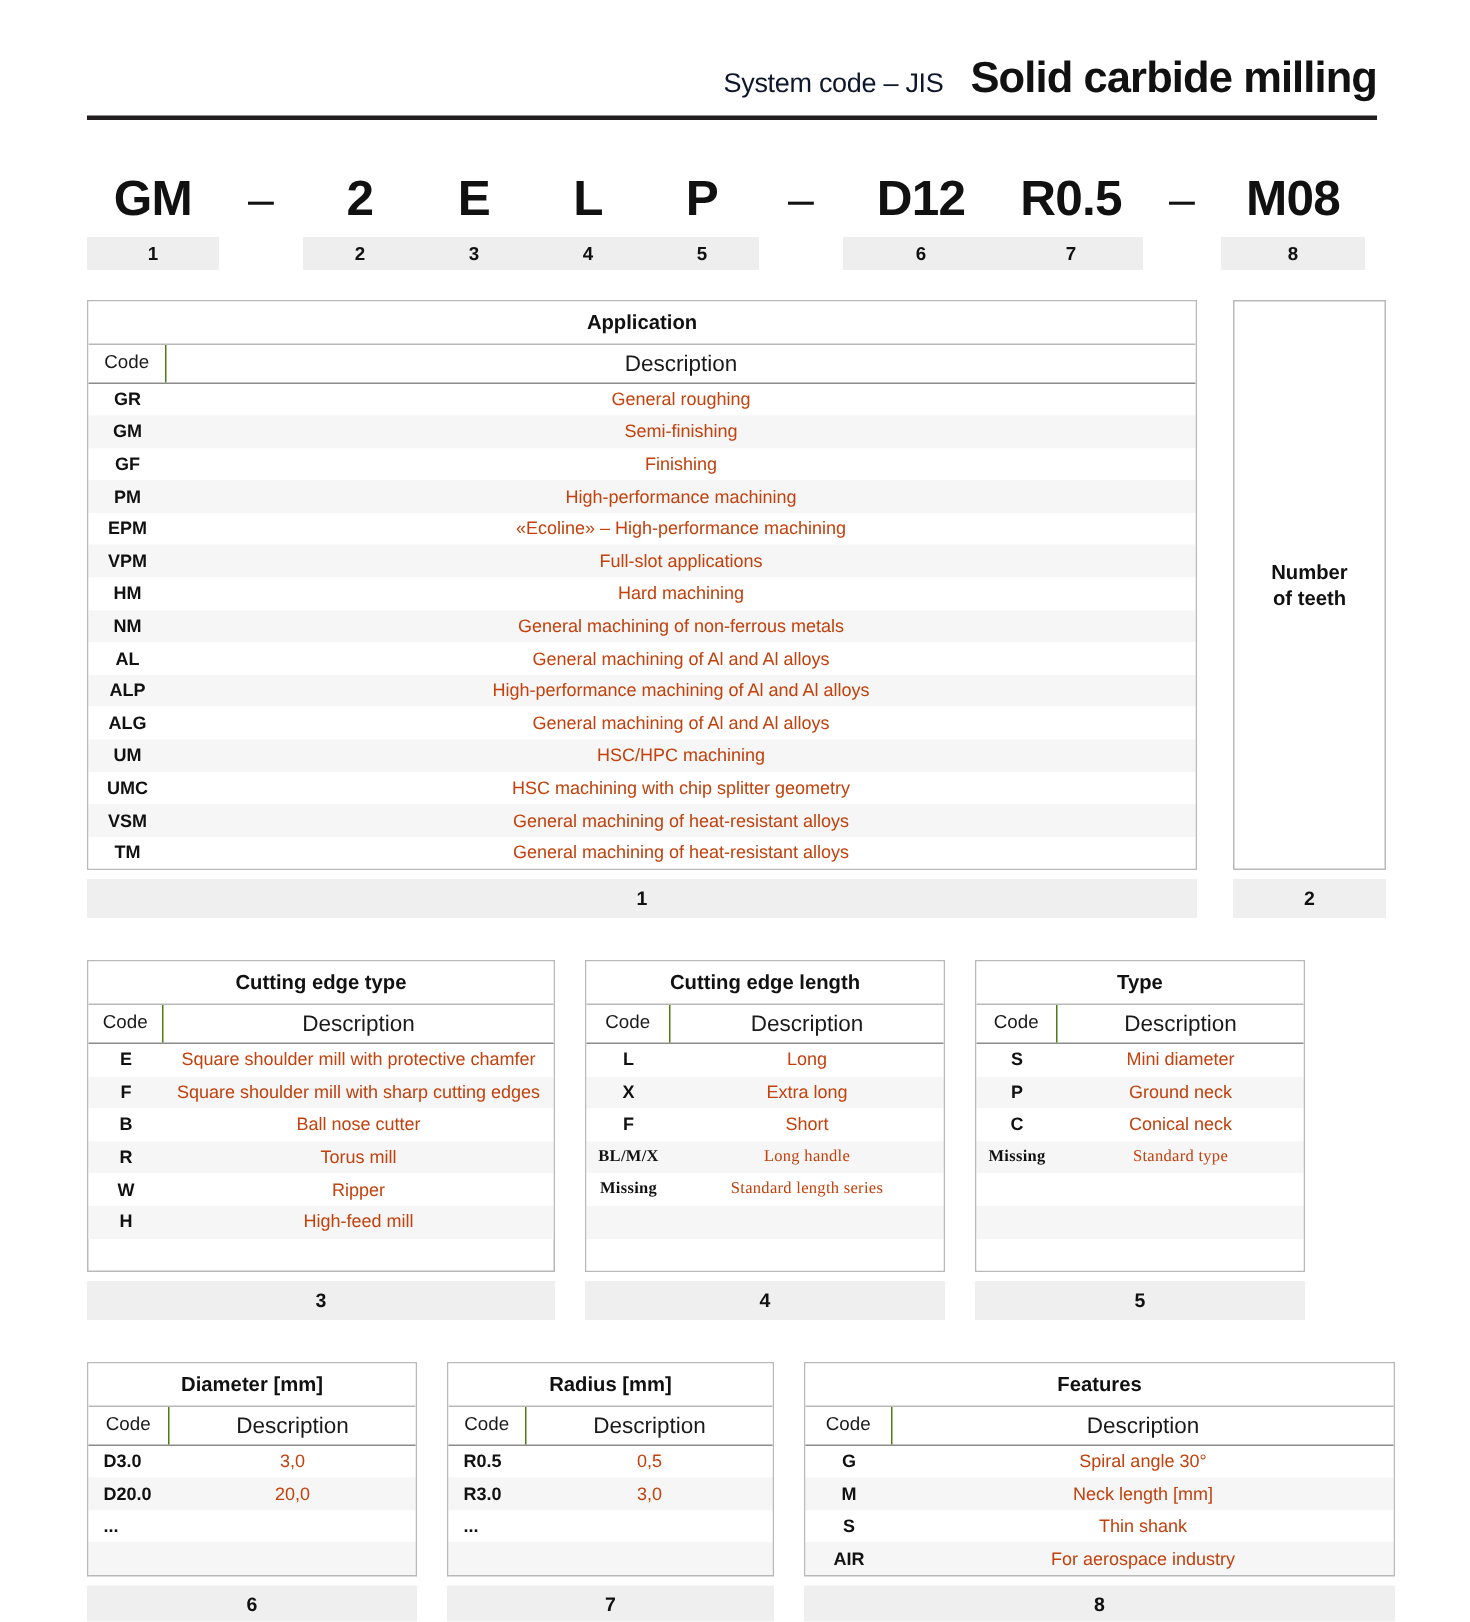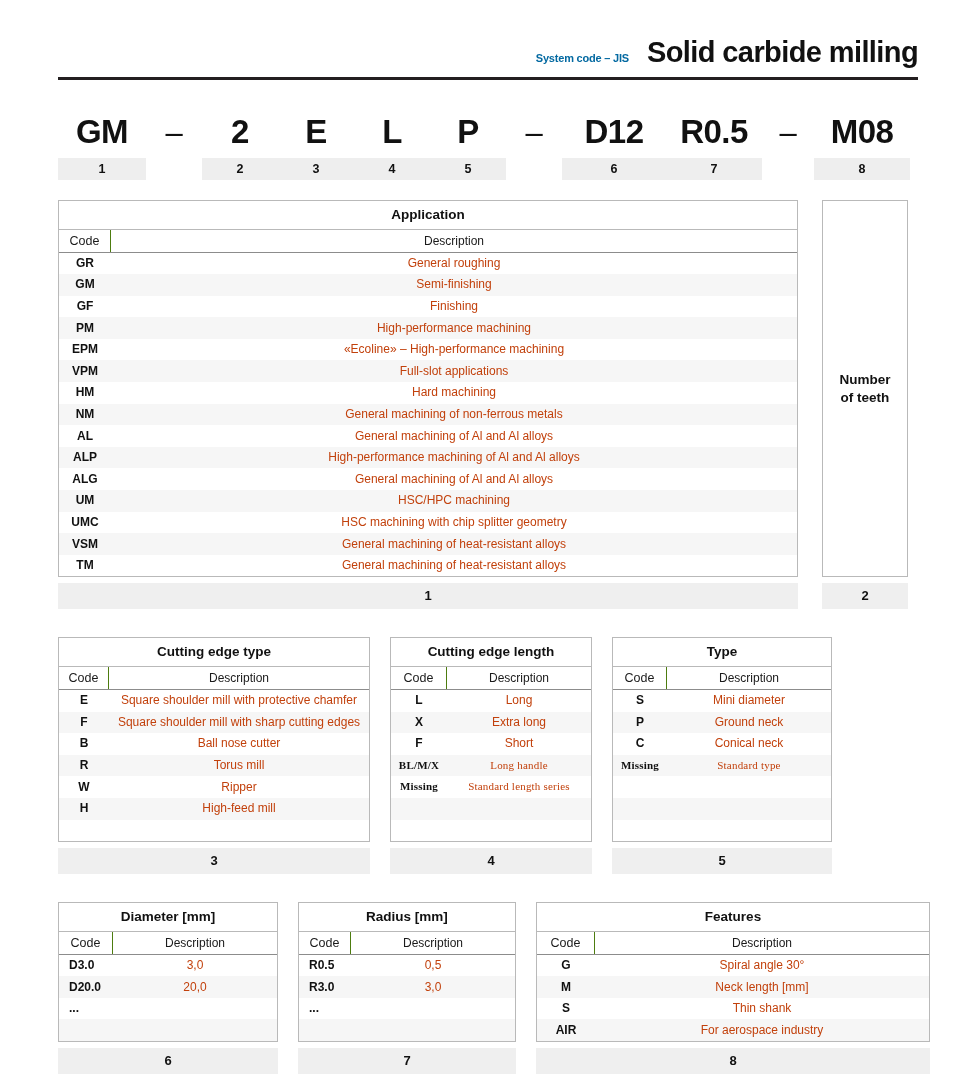--- a/index.html
+++ b/index.html
@@ -17,23 +17,23 @@
   
   .header {
     position: relative;
     padding: 36px 62px 0 0;
     display: flex;
     align-items: baseline;
     justify-content: flex-end;
     gap: 18px;
   }
   .header-sub {
-    font-size: 11px;
-    font-weight: 700;
-    color: #0369a1;
+    font-size: 18px;
+    font-weight: 400;
+    color: #0f172a;
     letter-spacing: -0.2px;
     white-space: nowrap;
   }
   .header-title {
     font-size: 29px;
     font-weight: bold;
     color: #111;
     letter-spacing: -0.6px;
     white-space: nowrap;
   }
@@ -127,21 +127,21 @@
   .tbl-head .h-code {
     border-right: 1px solid #4d7c0f;
     text-align: center;
     font-size: 12.5px;
     padding: 4px 2px;
     color: #1a1a1a;
   }
   .tbl-head .h-desc {
     flex: 1 1 auto;
     text-align: center;
-    font-size: 12px;
+    font-size: 15px;
     padding: 4px 2px;
     color: #1a1a1a;
   }
   .rows { display: flex; flex-direction: column; flex: 1 1 auto; }
   .row {
     display: flex;
     align-items: center;
     min-height: 21.6px;
   }
   .row.odd  { background: #ffffff; }
@@ -182,21 +182,21 @@
     color: #111;
   }
 
   
   .sec1 {
     display: flex;
     margin: 20px 50px 0 58px;
     gap: 24px;
   }
   .sec1 .app-panel  { width: 740px; }
-  .sec1 .teeth-panel{ width: 86px; }
+  .sec1 .teeth-panel{ width: 102px; }
   .app-panel .h-code, .app-panel .row .c-code { width: 52px; }
 
   .teeth-box {
     border: 1px solid #b9b9b9;
     background: #fff;
     flex: 1 1 auto;
     display: flex;
     align-items: center;
     justify-content: center;
     text-align: center;
@@ -207,21 +207,21 @@
   }
 
   
   .sec2 {
     display: flex;
     margin: 28px 50px 0 58px;
     gap: 20px;
     align-items: stretch;
   }
   .sec2 .p3 { width: 312px; }
-  .sec2 .p4 { width: 202px; }
+  .sec2 .p4 { width: 240px; }
   .sec2 .p5 { width: 220px; }
   .p3 .h-code, .p3 .row .c-code { width: 50px; }
   .p4 .h-code, .p4 .row .c-code { width: 56px; }
   .p5 .h-code, .p5 .row .c-code { width: 54px; }
 
   
   .sec3 {
     display: flex;
     margin: 28px 50px 0 58px;
     gap: 20px;

